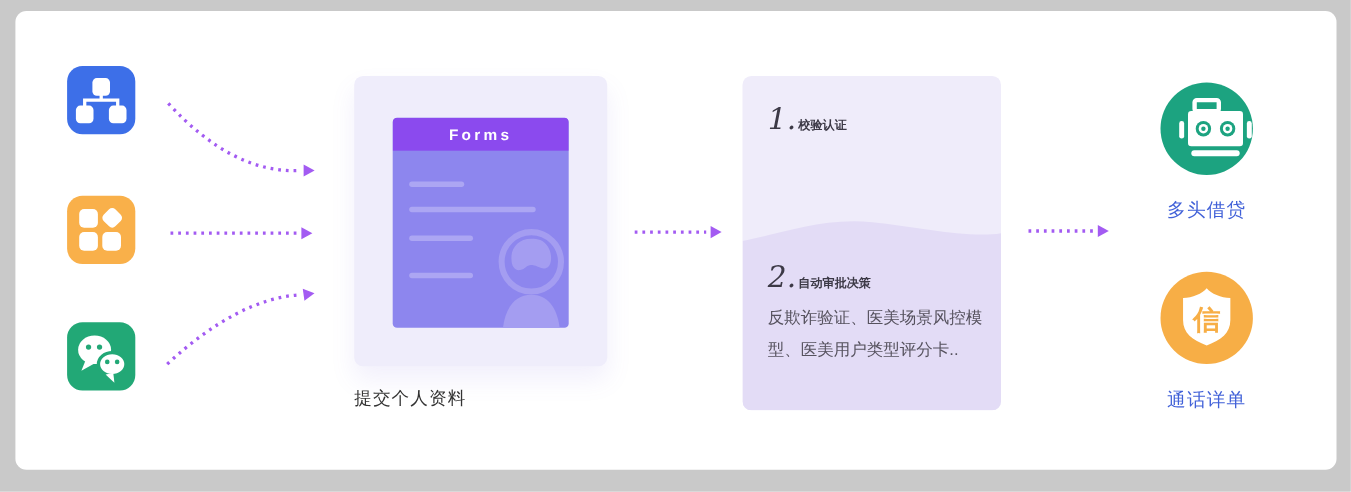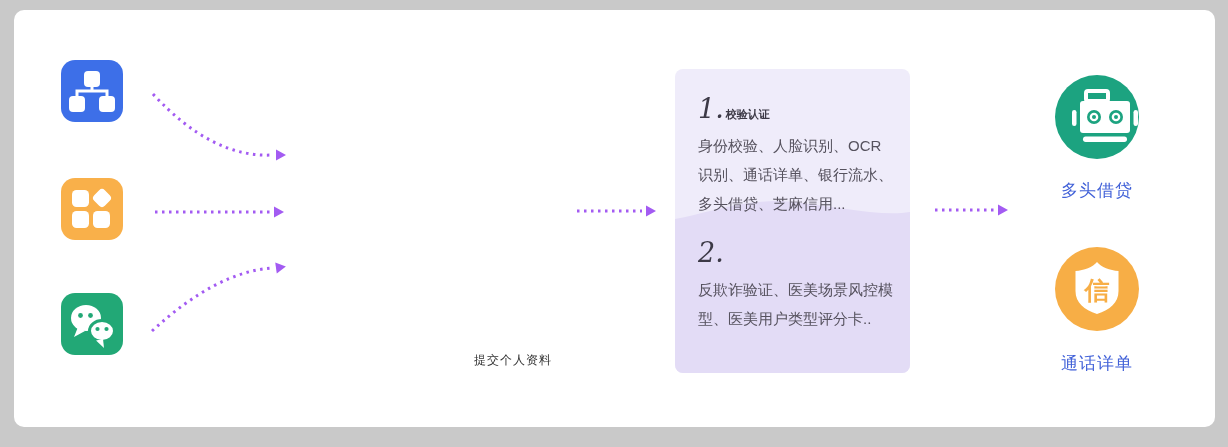--- a/index.html
+++ b/index.html
@@ -44,21 +44,21 @@
   }
   .form-line { position:absolute; height:5px; border-radius:3px; background:#ACA6F3; left:15px; }
   .fl1 { top:58px;  width:50px;  }
   .fl2 { top:81px;  width:115px; }
   .fl3 { top:107px; width:58px;  }
   .fl4 { top:141px; width:58px;  }
   .form-avatar { position:absolute; left:91px; top:98px; }
 
   .forms-caption {
     position:absolute; left:308px; top:342px; width:230px;
-    text-align:right; font-size:12px; color:#333333; letter-spacing:1px;
+    text-align:left; font-size:16px; color:#333333; letter-spacing:1px;
   }
 
   
   .panel {
     position:absolute; left:661px; top:59px; width:235px; height:304px;
     background:#EFECFA; border-radius:8px; overflow:hidden;
   }
   .panel-wave { position:absolute; left:0; top:0; }
   .step { position:absolute; left:23px; width:200px; }
   .step1 { top:26px; }
@@ -131,36 +131,50 @@
     </g>
     <g fill="#A35BF2">
       <path d="M0,-5.5 L10,0 L0,5.5 Z" transform="translate(262,145)"></path>
       <path d="M0,-5.5 L10,0 L0,5.5 Z" transform="translate(260,202)"></path>
       <path d="M0,-5.5 L10,0 L0,5.5 Z" transform="translate(262,258) rotate(-8)"></path>
       <path d="M0,-5.5 L10,0 L0,5.5 Z" transform="translate(632,201)"></path>
       <path d="M0,-5.5 L10,0 L0,5.5 Z" transform="translate(984,200)"></path>
     </g>
   </svg>
 
+  <div class="forms-group">
+    <div class="form-card">
+      <div class="form-card-header">Forms</div>
+      <div class="form-line fl1"></div>
+      <div class="form-line fl2"></div>
+      <div class="form-line fl3"></div>
+      <div class="form-line fl4"></div>
+      <svg class="form-avatar" width="70" height="95" viewBox="0 0 70 95">
+        <circle cx="35" cy="33" r="27" fill="none" stroke="#A49DF1" stroke-width="5.5"></circle>
+        <path d="M35,12 C23,12 16,21 17,31 C17,37 20,41.5 25,40.5 C30,39.5 31,35 36,36 C42,37 45,41 50,38 C54,35 54,25 50,19 C46,13 41,12 35,12 Z" fill="#A49DF1"></path>
+        <path d="M9,95 C11,75 20,63 35,63 C50,63 59,75 61,95 Z" fill="#A49DF1"></path>
+      </svg>
+    </div>
+  </div>
   <div class="forms-caption">提交个人资料</div>
 
   <div class="panel">
     <svg class="panel-wave" width="235" height="304" viewBox="0 0 235 304">
       <path d="M0,150 C30,145 72,128 118,133 C158,137 206,148 235,143 L235,304 L0,304 Z" fill="#E3DCF6"></path>
     </svg>
     <div class="step step1">
       <div class="step-head">
         <span class="step-num">1.</span>
         <span class="step-title">校验认证</span>
       </div>
-      <div class="step-desc">身份校验、人脸识别、OCR识别、通话详单、银行流水、多头借贷、芝麻信用...</div>
     </div>
     <div class="step step2">
       <div class="step-head">
         <span class="step-num">2.</span>
+        <span class="step-title">自动审批决策</span>
       </div>
       <div class="step-desc">反欺诈验证、医美场景风控模型、医美用户类型评分卡..</div>
     </div>
   </div>
 
   <div class="outcome-circle oc-decision">
     <svg width="84" height="84" viewBox="0 0 84 84">
       <rect x="31" y="16" width="22" height="10" rx="2" fill="none" stroke="#fff" stroke-width="4"></rect>
       <rect x="25" y="26" width="50" height="32" rx="3" fill="#fff"></rect>
       <circle cx="39" cy="42" r="7" fill="#1CA380"></circle>

